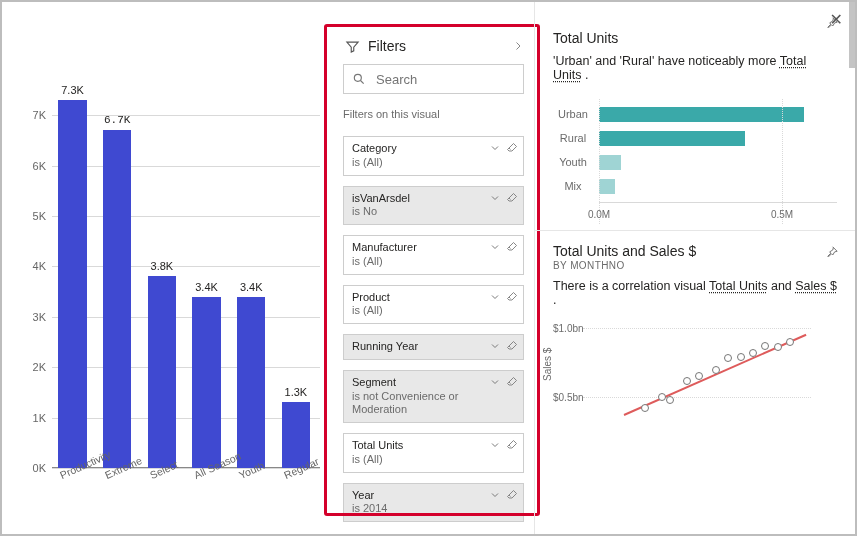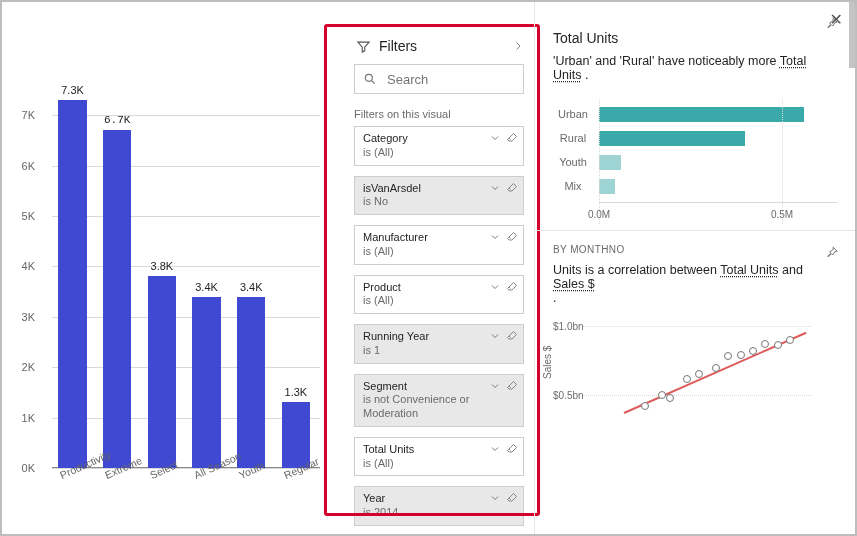--- a/index.html
+++ b/index.html
@@ -17,34 +17,34 @@
     --red-outline:#d4002b;
   }
   *{box-sizing:border-box;font-family:"Segoe UI",Arial,sans-serif}
   body{margin:0;width:857px;height:536px;background:#fff;border:2px solid #bdbdbd;position:relative;overflow:hidden}
   .cols{display:flex;height:100%}
   
   .left{width:326px;padding:14px 6px 4px 6px;position:relative}
   .barchart{position:relative;width:100%;height:100%}
   .plot{position:absolute;left:44px;top:74px;right:2px;bottom:62px}
   .grid-line{position:absolute;left:0;right:0;border-top:1px solid var(--grid-gray)}
-  .y-lab{position:absolute;right:100%;margin-right:17px;font-size:11px;color:var(--axis-gray);transform:translateY(-50%)}
+  .y-lab{position:absolute;right:100%;margin-right:6px;font-size:11px;color:var(--axis-gray);transform:translateY(-50%)}
   .bar{position:absolute;bottom:0;background:var(--bar-blue)}
   .bar-lbl{position:absolute;font-size:11px;color:var(--text-dark);transform:translate(-50%,-2px);white-space:nowrap}
   .cat-lbl{position:absolute;font-size:10.5px;color:var(--axis-gray);top:2px;transform-origin:left top;transform:rotate(-24deg)}
   .baseline{position:absolute;left:0;right:0;bottom:0;border-top:1px solid #888}
   
-  .mid{width:206px;position:relative;padding:28px 0 0 16px}
+  .mid{width:206px;position:relative;padding:28px 0 0 5px}
   .red-box{position:absolute;left:-4px;right:-6px;top:22px;bottom:18px;border:3px solid var(--red-outline);border-radius:3px;pointer-events:none}
   .filters-inner{padding:4px 10px 10px 10px}
   .filters-head{display:flex;align-items:center;gap:8px;color:var(--text-dark);font-size:14px;margin:4px 0 10px 2px}
   .chev-r{margin-left:auto;color:#888}
   .search{display:flex;align-items:center;gap:8px;border:1px solid var(--filter-border);height:30px;padding:0 8px}
   .search input{border:none;outline:none;flex:1;font-size:13px;color:#0f172a;background:transparent}
-  .sect-lab{font-size:11px;color:var(--text-sub);margin:14px 0 6px 0}
+  .sect-lab{font-size:11px;color:var(--text-sub);margin:14px 0 16px 0}
   .fcard{border:1px solid var(--filter-border);padding:5px 24px 5px 8px;margin-bottom:10px;background:#fff;position:relative;font-size:11px;line-height:1.25}
   .fcard.active{background:var(--filter-active)}
   .fcard .name{color:var(--text-dark)}
   .fcard.active .name{font-weight:400}
   .fcard .state{color:var(--text-sub)}
   .fcard .icons{position:absolute;right:5px;top:5px;display:flex;gap:5px;color:#7a7a7a}
   .fcard .icons svg{width:12px;height:12px}
   
   .right{flex:1;min-width:0;border-left:1px solid var(--panel-border);position:relative}
   .close{position:absolute;top:8px;right:12px;color:#555;font-size:16px;cursor:pointer}
@@ -215,21 +215,20 @@
               <span>
                 <svg viewBox="0 0 24 24" fill="none" stroke="currentColor" stroke-width="1.8">
                   <path d="M15 3l6 6-9 9H6l-3-3 9-9z"></path>
                   <path d="M9 15l-3-3"></path>
                 </svg>
               </span>
             </div>
           </div>
           <div class="fcard active">
             <div class="name">Running Year</div>
-            <div class="state">is 1</div>
             <div class="icons">
               <span>
                 <svg viewBox="0 0 24 24" fill="none" stroke="currentColor" stroke-width="2">
                   <path d="M6 9l6 6 6-6"></path>
                 </svg>
               </span>
               <span>
                 <svg viewBox="0 0 24 24" fill="none" stroke="currentColor" stroke-width="1.8">
                   <path d="M15 3l6 6-9 9H6l-3-3 9-9z"></path>
                   <path d="M9 15l-3-3"></path>
@@ -340,23 +339,24 @@
           <div class="h-tick" style="left: 76.9231%;">0.5M</div>
         </div>
     </div>
 
     <div class="insight">
       <span class="pin">
         <svg viewBox="0 0 24 24" fill="none" stroke="#777" stroke-width="1.6">
             <path d="M14 3l7 7-4 1-3 5-2-2-5 5-1-1 5-5-2-2 5-3 1-4z"></path>
           </svg>
       </span>
+      <div class="ins-title">Total Units and Sales $</div>
       <div class="ins-sub">BY MONTHNO</div>
       <div class="ins-desc">
-        <span>Units is a correlation between </span><span class="ul">Total Units</span><span> and </span><span class="ul">Sales $</span>
+        <span>There is a correlation visual </span><span class="ul">Total Units</span><span> and </span><span class="ul">Sales $</span>
         <div>.</div>
       </div>
       <div class="scatter" id="scatter">
         <div class="sy-title">Sales $</div>
         <div class="yarea" id="scat-area">
             <div class="sg-line" style="top: 73.3333%;"></div>
             <div class="sy-lab" style="top: 73.3333%;">$0.5bn</div>
             <div class="sg-line" style="top: 6.66667%;"></div>
             <div class="sy-lab" style="top: 6.66667%;">$1.0bn</div>
             <div class="trend" style="left: 18.1818%; top: 89.3333%; width: 199.344px; transform: rotate(-23.7944deg);"></div>

